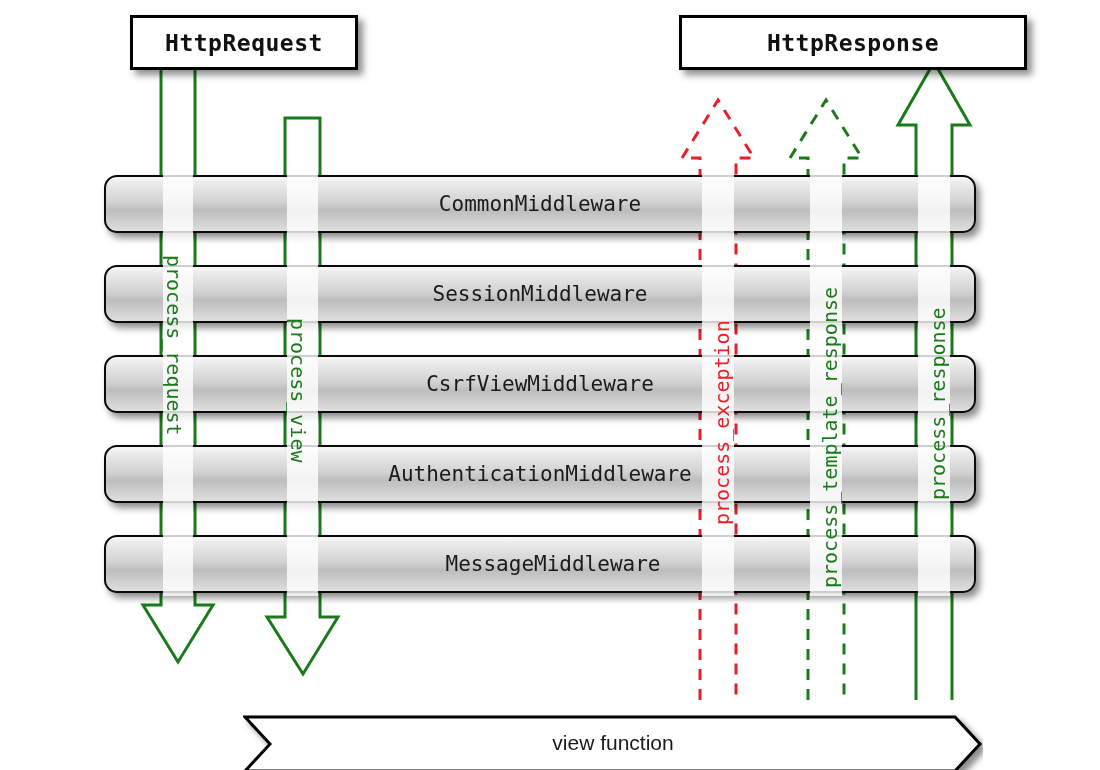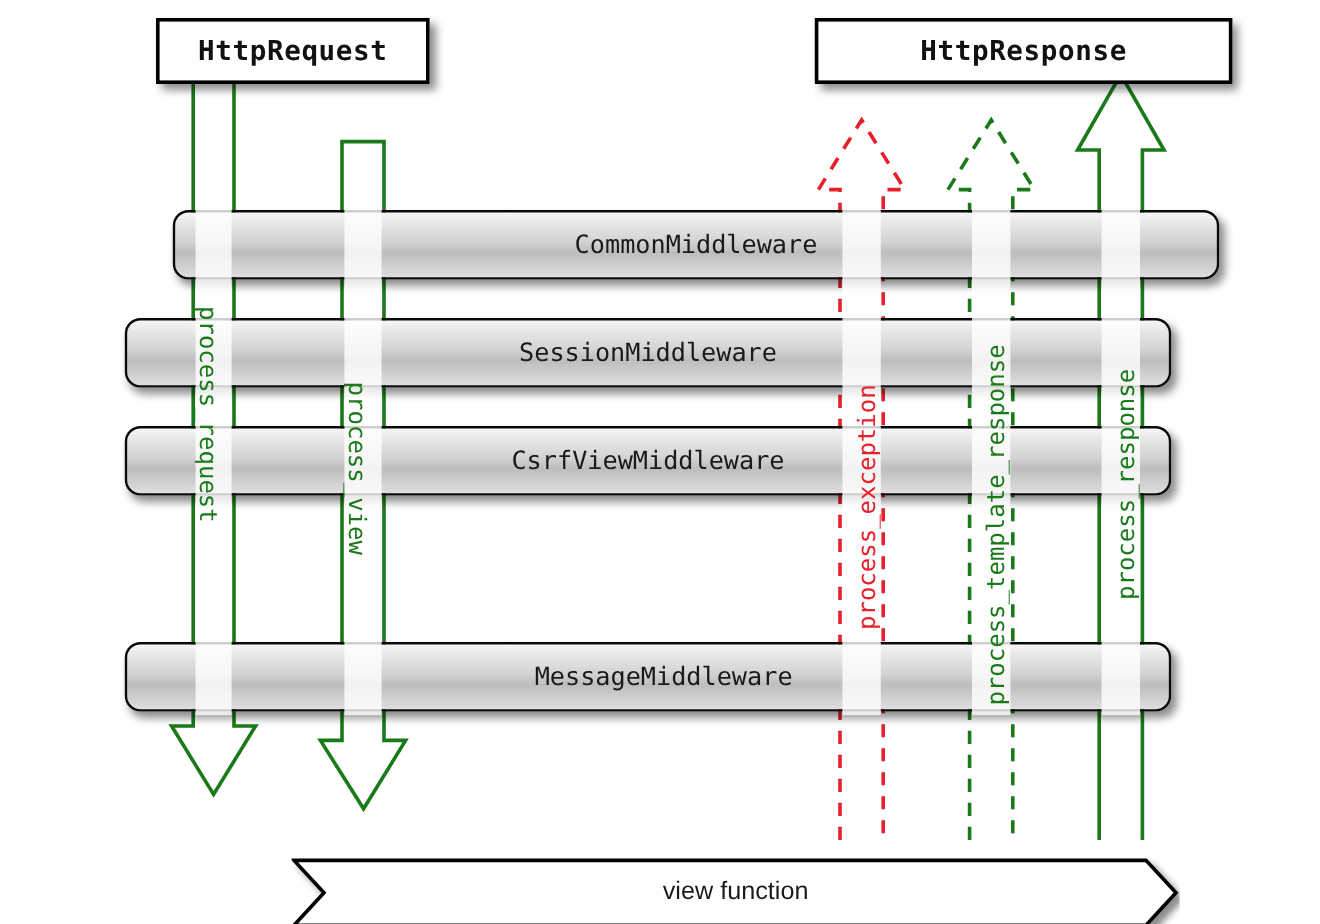--- a/index.html
+++ b/index.html
@@ -142,23 +142,24 @@
 
     <g>
       <path d="M808,700 L808,158 L790,158 L826,100 L862,158 L844,158 L844,700" fill="none" stroke="#1a7a1a" stroke-width="3" stroke-dasharray="11 9" stroke-linejoin="miter" stroke-linecap="butt"></path>
     </g>
 
     <g>
       <path d="M916,700 L916,125 L898,125 L934,62 L970,125 L952,125 L952,700" fill="none" stroke="#1a7a1a" stroke-width="3" stroke-linejoin="miter" stroke-linecap="butt"></path>
     </g>
   </svg>
 
-  <div class="mw-bar" style="top:175px;margin-left:40px;">CommonMiddleware</div>
+  <div class="mw-bar" style="top:175px;">CommonMiddleware</div>
   <div class="mw-bar" style="top:265px;">SessionMiddleware</div>
   <div class="mw-bar" style="top:355px;">CsrfViewMiddleware</div>
+  <div class="mw-bar" style="top:445px;">AuthenticationMiddleware</div>
   <div class="mw-bar" style="top:535px;padding-left:26px;">MessageMiddleware</div>
 
   <div class="lane" style="left:163px; top:172px; width:30px; height:424px;"></div>
   <div class="lane" style="left:287px; top:172px; width:31px; height:424px;"></div>
   <div class="lane" style="left:702px; top:172px; width:32px; height:424px;"></div>
   <div class="lane" style="left:810px; top:172px; width:32px; height:424px;"></div>
   <div class="lane" style="left:918px; top:172px; width:32px; height:424px;"></div>
 
   <div class="flow-label down green-txt" style="left:186px; top:255px;">process_request</div>
 

